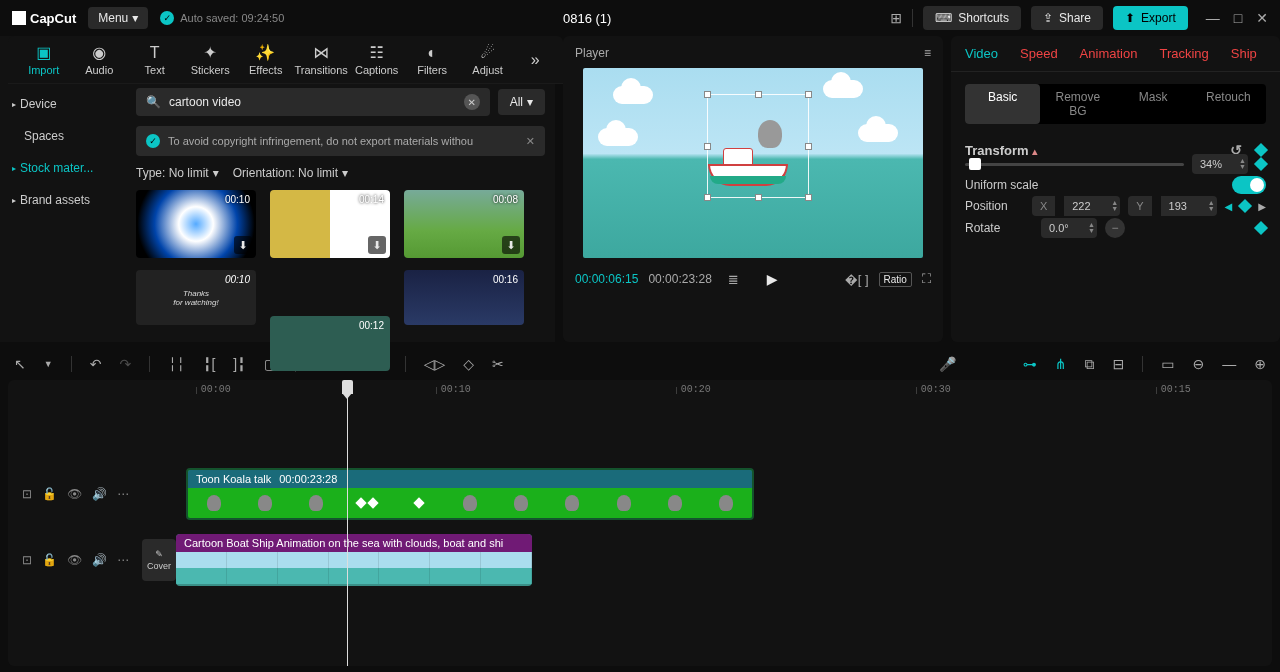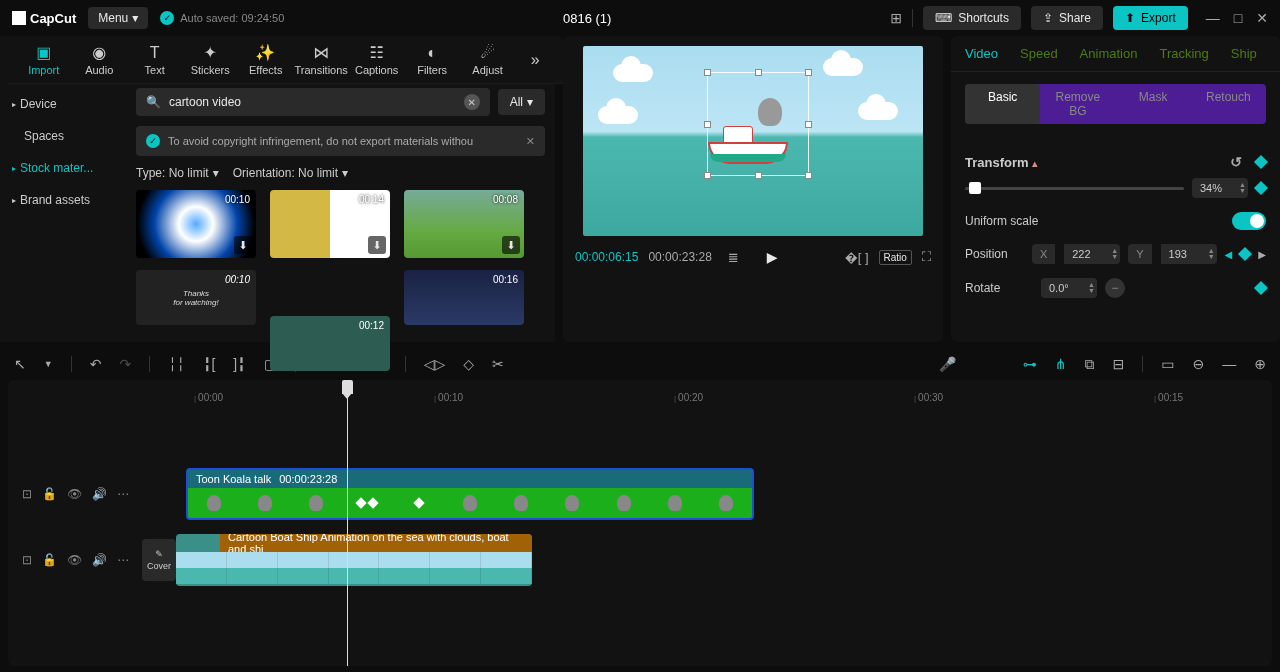--- a/index.html
+++ b/index.html
@@ -70,67 +70,67 @@
 .player-ctrl { display: flex; align-items: center; gap: 10px; margin-top: 12px; font-size: 12px; }
 .tc-cur { color: #0bc5c5; }
 .tc-dur { color: #aaa; }
 .play-btn { margin-left: 18px; cursor: pointer; font-size: 14px; }
 .player-ctrl .spacer { flex:1; }
 .pc-icon { cursor: pointer; color: #aaa; font-size: 13px; }
 .ratio-btn { border: 1px solid #555; padding: 1px 4px; border-radius: 2px; font-size: 10px; cursor: pointer; }
 
 .props-panel { flex: 1; background: #121212; margin-left: 8px; border-radius: 6px; padding: 0; overflow:hidden; }
 .props-tabs { display: flex; gap: 22px; padding: 10px 14px; border-bottom: 1px solid #222; font-size: 13px; }
-.ptab { color: #4d7c0f; cursor: pointer; font-weight: 500;}
+.ptab { color: #ef4444; cursor: pointer; font-weight: 500;}
 .ptab.active { color: #0bc5c5; }
-.sub-tabs { display: flex; background: #4c1d95; margin: 12px 14px; border-radius: 4px; }
+.sub-tabs { display: flex; background: #000000; margin: 12px 14px; border-radius: 4px; }
 .stab { flex: 1; text-align: center; padding: 6px; font-size: 12px; color: #888; cursor: pointer; border-radius: 4px; }
 .stab.active { background: #333; color: #fff; }
 .prop-body { padding: 4px 14px; }
-.prop-row { display: flex; align-items: center; margin: 14px 0; gap: 8px; font-size: 12px; color: #ccc; }
+.prop-row { display: flex; align-items: center; margin: 2px 0; gap: 8px; font-size: 12px; color: #ccc; }
 .prop-label { width: 68px; }
 .section-head { display:flex; align-items:center; justify-content:space-between; font-weight:600; font-size:13px; }
 .slider { flex: 1; height: 3px; background: #444; position: relative; border-radius: 2px; }
 .slider .knob { position: absolute; left: 2%; top: -5px; width: 12px; height: 12px; background: #fff; border-radius: 2px; }
 .num-box { background: #2a2a2a; padding: 4px 2px 4px 8px; border-radius: 4px; font-size: 11px; display: flex; align-items: center; gap: 4px; min-width:56px; justify-content:space-between;}
 .stepper { display:flex; flex-direction:column; line-height:6px; font-size:7px; color:#888; }
 .diamond { width: 10px; height: 10px; background: #0bc5c5; transform: rotate(45deg); cursor: pointer; flex-shrink:0;}
 .toggle { width: 34px; height: 18px; background: #0bc5c5; border-radius: 9px; position: relative; cursor: pointer; }
 .toggle .tk { position: absolute; right: 2px; top: 2px; width: 14px; height: 14px; background: #fff; border-radius: 50%; }
 .xy-label { background:#2a2a2a; padding:4px 8px; border-radius:4px 0 0 4px; font-size:11px; color:#888; border-right:1px solid #121212;}
 .reset-ic { color:#aaa; cursor:pointer; font-size:14px;}
 
 .timeline-toolbar { height: 32px; background: #0d0d0d; display: flex; align-items: center; padding: 0 14px; gap: 18px; margin-top: 6px; }
 .tl-icon { color: #aaa; cursor: pointer; font-size: 14px; }
 .tl-icon.cyan { color: #0bc5c5; }
 .tl-sep { width: 1px; height: 16px; background: #333; }
 .tl-spacer { flex: 1; }
 
 .timeline { background: #121212; height: 286px; position: relative; overflow:hidden; border-radius:6px; margin: 0 8px;}
 .ruler { height: 22px; position: relative; margin-left: 138px; }
-.rlabel { position: absolute; top: 12px; font-size: 10px; color: #777; }
+.rlabel { position: absolute; top: 4px; font-size: 10px; color: #777; font-family: Liberation Mono, monospace; }
 .rlabel::before { content:'|'; margin-right:2px; color:#555; font-size:8px;}
 .playhead { position: absolute; top: 0; bottom: 0; width: 1px; background: #ddd; z-index: 5; }
 .playhead .head { position: absolute; top: 0; left: -5px; width: 11px; height: 14px; background: #ddd; border-radius: 2px 2px 0 0; }
 .playhead .head::after { content:''; position:absolute; bottom:-5px; left:0; border-left:5.5px solid transparent; border-right:5.5px solid transparent; border-top:6px solid #ddd;}
 
 .tracks { position: relative; }
 .track-row { display: flex; align-items: center; height: 56px; margin-top: 10px; }
 .track-ctrls { width: 130px; display: flex; align-items: center; gap: 10px; padding-left: 14px; color: #888; }
 .track-ctrls span { cursor: pointer; font-size: 12px; }
 .cover-btn { width: 34px; height: 42px; background: #2a2a2a; border-radius: 4px; display: flex; flex-direction: column; align-items: center; justify-content: center; font-size: 9px; color: #ccc; gap: 2px; cursor:pointer; margin-left:4px;}
 .clip { height: 52px; border-radius: 4px; position: relative; overflow: hidden; }
-.clip.video1 { background: #1bb01b; border: 2px solid #1d4ed8; width: 568px; margin-left: 48px; }
+.clip.video1 { background: #1bb01b; border: 2px solid #14532d; width: 568px; margin-left: 48px; }
 .clip-title-bar { background: #1a6b7a; font-size: 11px; padding: 2px 8px; color: #fff; display:flex; gap:8px; height:18px; align-items:center;}
 .clip.video1 .frames { height: 30px; display: flex; }
 .frm { flex:1; display:flex; align-items:center; justify-content:center; }
 .frm .k { width:14px; height:16px; background:#888; border-radius:50% 50% 40% 40%; position:relative;}
 .kf { width:8px; height:8px; background:#fff; transform:rotate(45deg); margin:0 2px;}
 .clip.video2 { background: #3a9088; width: 356px; margin-left: 0; height: 52px; }
-.clip.video2 .clip-title-bar { background: #a16207; margin-left: 44px; }
+.clip.video2 .clip-title-bar { background: #701a75; }
 .clip.video2 .frames { height:32px; display:flex; }
 .bfrm { flex:1; background: linear-gradient(#aaddee 0%, #aaddee 50%, #4bb8b0 50%); border-right:1px solid rgba(0,0,0,0.1);}
 </style>
 </head>
 <body>
 
 <div class="topbar">
   <div class="logo">
     <span class="logo-icon"></span>
     <span>CapCut</span>
@@ -279,20 +279,24 @@
             <span class="dur">00:12</span>
           </div>
         <div class="thumb2 tc">
             <span class="dur">00:16</span>
           </div>
       </div>
     </div>
   </div>
 
   <div class="player-panel">
+    <div class="player-head">
+        <span>Player</span>
+        <span>≡</span>
+      </div>
     <div class="preview">
       <div class="cloud" style="top:18px; left:30px"></div>
       <div class="cloud" style="top:12px; right:60px"></div>
       <div class="cloud" style="top:56px; right:25px"></div>
       <div class="cloud" style="top:60px; left:15px"></div>
       <div class="boat">
           <div class="cabin"></div>
           <div class="hull"></div>
           <div class="koala"></div>
         </div>

